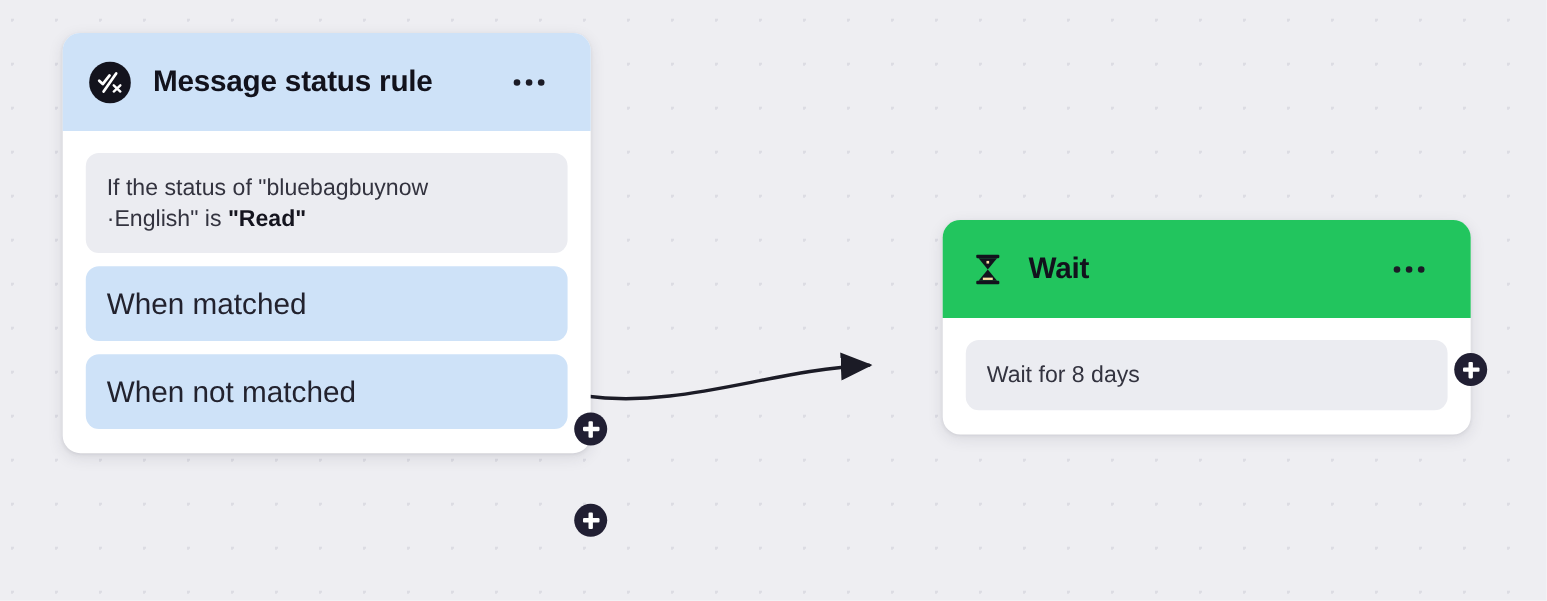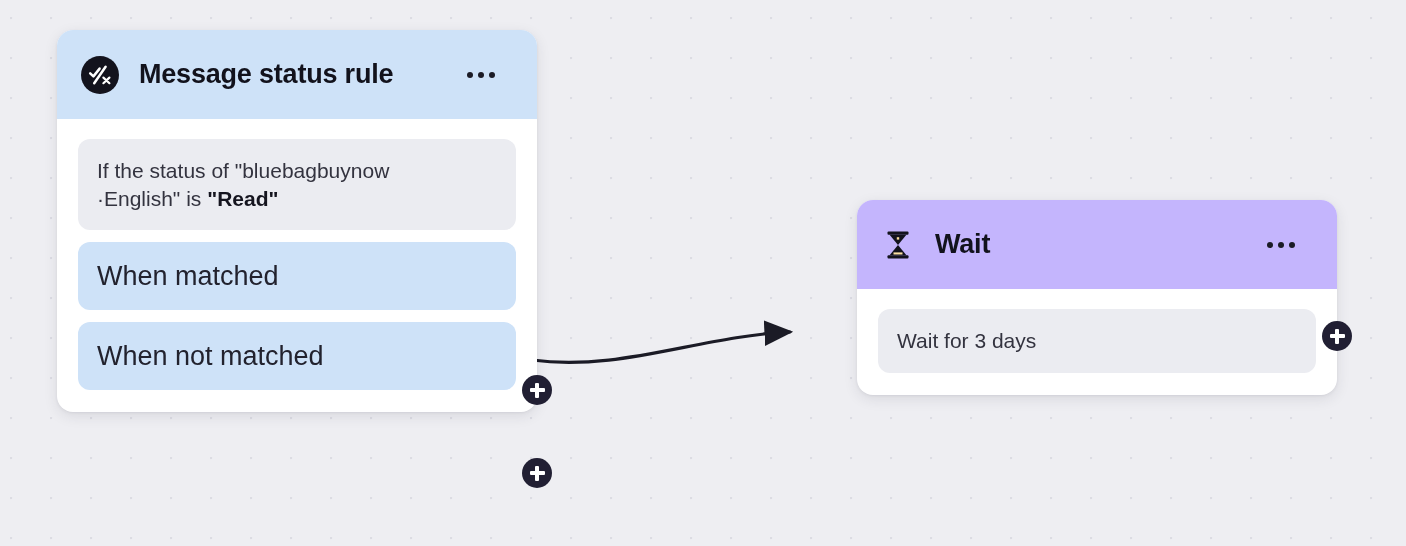--- a/index.html
+++ b/index.html
@@ -48,21 +48,21 @@
   .node-header {
     display: flex;
     align-items: center;
     height: 89px;
     border-top-left-radius: 16px;
     border-top-right-radius: 16px;
     padding: 0 38px 0 24px;
     box-sizing: border-box;
   }
   .node-header.blue   { background: #cee2f8; }
-  .node-header.yellow { background: #c4b5fd; justify-content: flex-end; }
+  .node-header.yellow { background: #22c55e; justify-content: flex-end; }
 
   .node-icon {
     flex: 0 0 auto;
     display: flex;
     align-items: center;
     justify-content: center;
   }
   .node-icon svg { display: block; }
 
   .node-title {
@@ -241,20 +241,20 @@
       <span class="node-title">Wait</span>
       <span class="menu-dots">
         <i></i>
         <i></i>
         <i></i>
       </span>
     </div>
 
     <div class="node-body">
       <div class="info-pill">
-        <div class="info-line">Wait for 3 days</div>
+        <div class="info-line">Wait for 8 days</div>
       </div>
     </div>
 
     <div class="plus-btn" id="plus-wait"></div>
   </div>
 
 </div>
 
 </body></html>

